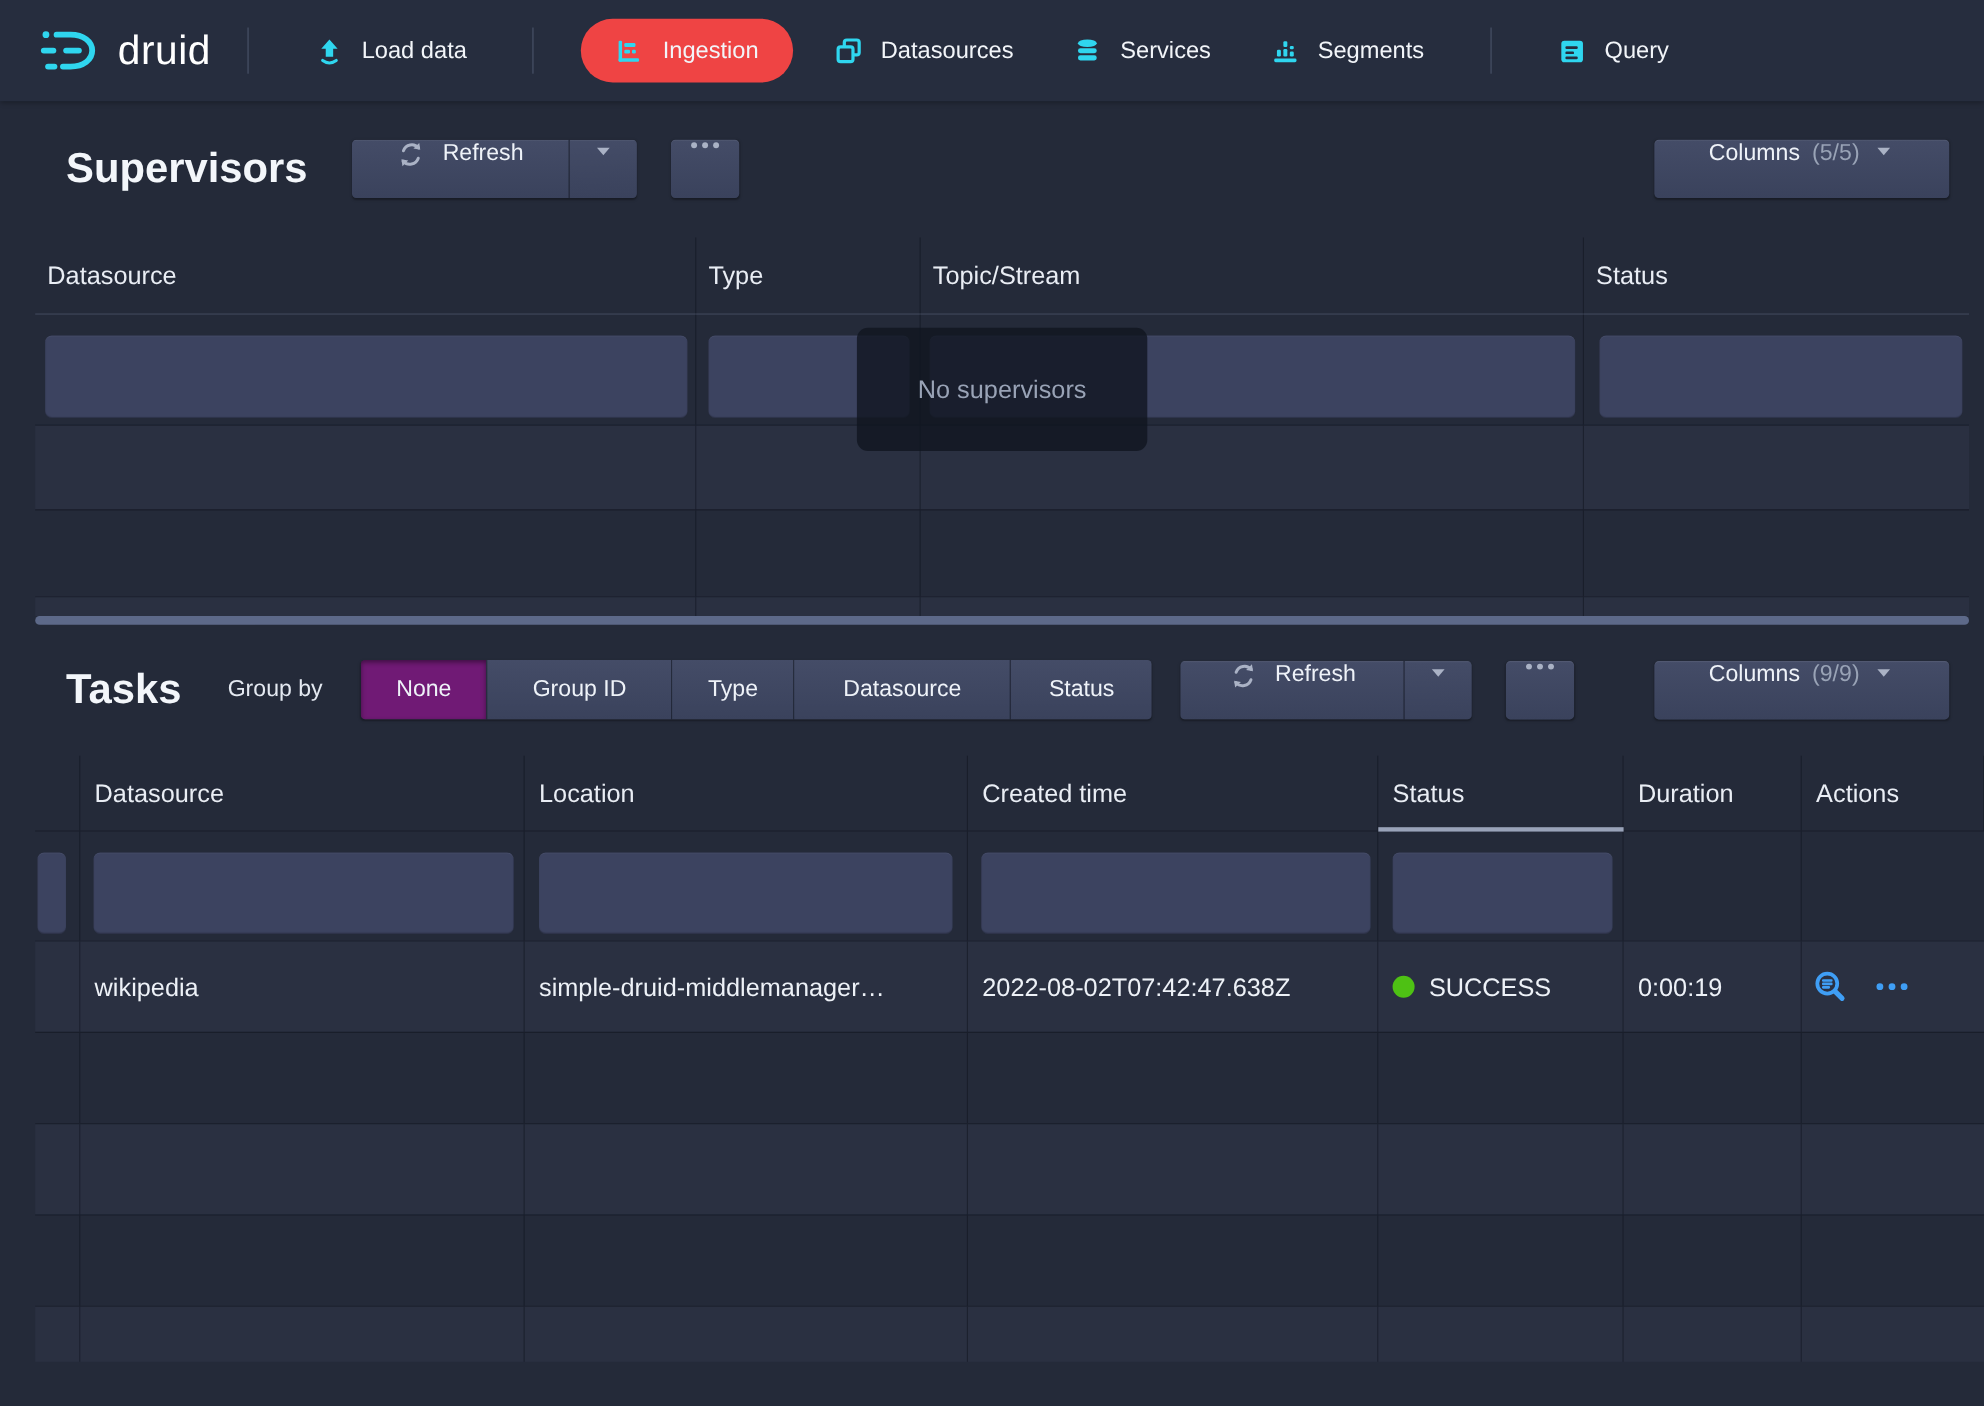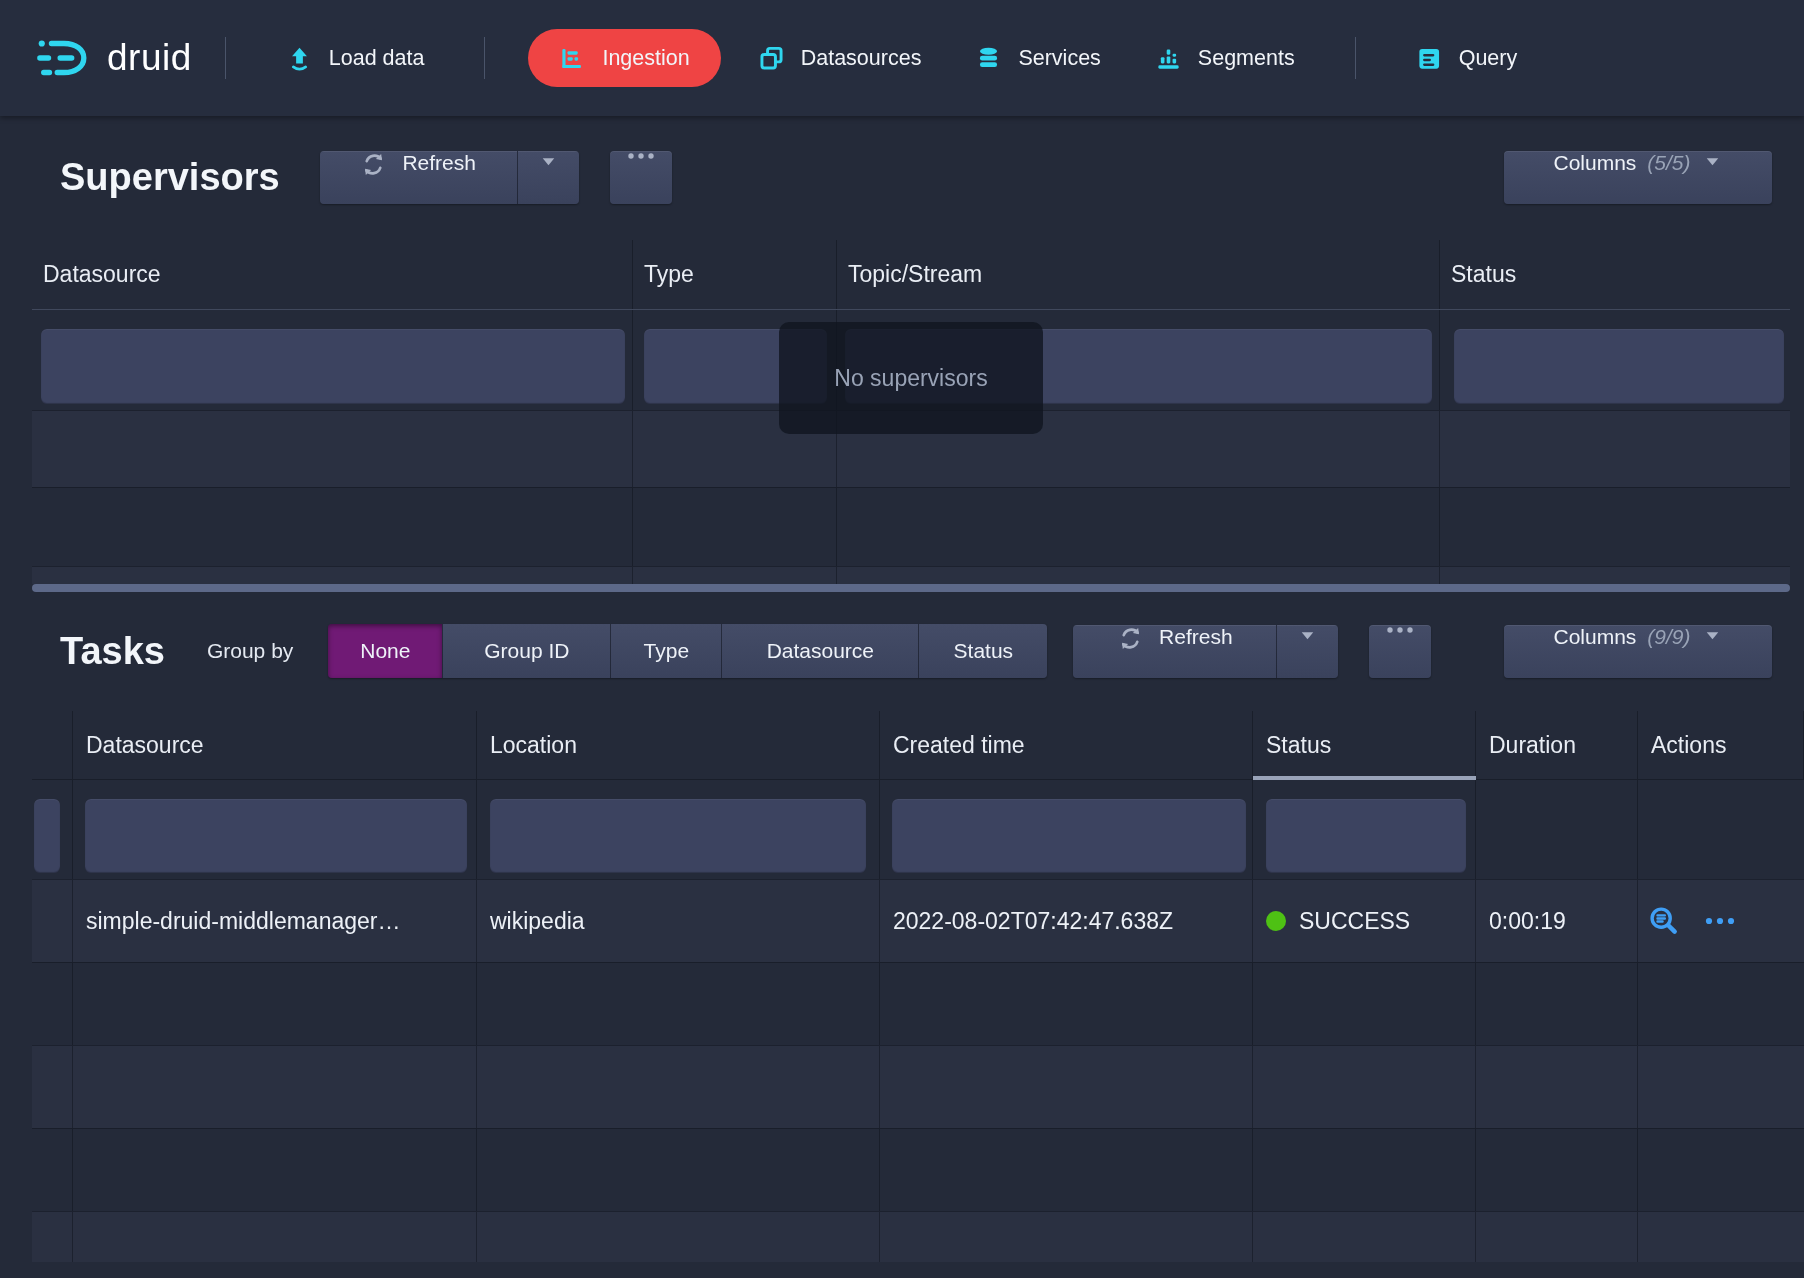--- a/index.html
+++ b/index.html
@@ -5,21 +5,21 @@
   * { margin:0; padding:0; box-sizing:border-box; }
   html,body { width:1804px; height:1278px; overflow:hidden; }
   body {
     background:#242a39;
     font-family:"Liberation Sans","DejaVu Sans",sans-serif;
     color:#edf1f7;
     -webkit-font-smoothing:antialiased;
   }
   
   .navbar {
-    height:116px; background:#262d3e; display:flex; align-items:center;
+    height:92px; background:#262d3e; display:flex; align-items:center;
     padding-left:35px; box-shadow:0 2px 5px rgba(0,0,0,.35); position:relative; z-index:20;
   }
   .brand { display:flex; align-items:center; cursor:pointer; }
   .brand-text { font-size:37px; color:#ffffff; margin-left:14px; letter-spacing:.5px; font-weight:400; }
   .nav-divider { width:1px; height:42px; background:rgba(120,132,160,.45); margin:0 33px; }
   .nav-item {
     display:flex; align-items:center; gap:16px; padding:0 27px; height:102px;
     font-size:21.5px; color:#f2f5f9; cursor:pointer; white-space:nowrap;
   }
   .nav-item.pill {
@@ -43,21 +43,21 @@
     box-shadow:0 1px 2px rgba(0,0,0,.35), inset 0 1px 0 rgba(255,255,255,.07);
     font-size:21px; color:#eef2f8; cursor:pointer; user-select:none;
   }
   .btn-group { display:flex; border-radius:4px; overflow:hidden;
     box-shadow:0 1px 2px rgba(0,0,0,.35); }
   .btn-group .btn { border-radius:0; box-shadow:inset 0 1px 0 rgba(255,255,255,.07); }
   .refresh-main { width:197px; gap:15px; }
   .caret-part { width:62px; border-left:1px solid rgba(14,18,28,.55); }
   .more-btn { width:62px; margin-left:31px; }
   .columns-btn { width:268px; gap:11px; }
-  .muted { color:#99a3b6;font-style:italic; }
+  .muted { color:#99a3b6; }
   
   .segmented { display:flex; border-radius:4px; overflow:hidden; box-shadow:0 1px 2px rgba(0,0,0,.35); }
   .seg {
     height:54px; display:flex; align-items:center; justify-content:center;
     background:linear-gradient(180deg,#444c67,#3a425c); font-size:21px; color:#eef2f8; cursor:pointer;
   }
   .seg + .seg { border-left:1px solid rgba(14,18,28,.55); }
   .seg.active { background:#701a75; box-shadow:inset 0 2px 5px rgba(0,0,0,.45); }
   .seg-none{width:114px;} .seg-groupid{width:168px;} .seg-type{width:111px;}
   .seg-datasource{width:197px;} .seg-status{width:129px;}
@@ -361,22 +361,22 @@
           </div>
         <div class="cell">
             <input class="filter-input t-fi-status" style="">
           </div>
         <div class="cell"></div>
         <div class="cell"></div>
       </div>
 
       <div class="grid-row t-grid t-row row-light row-div data-row">
         <div class="cell"></div>
+        <div class="cell">wikipedia</div>
         <div class="cell">simple-druid-middlemanager…</div>
-        <div class="cell">wikipedia</div>
         <div class="cell">2022-08-02T07:42:47.638Z</div>
         <div class="cell">
           <span class="status-dot"></span>
           <span>SUCCESS</span>
         </div>
         <div class="cell">0:00:19</div>
         <div class="cell actions-cell">
           <span class="icon-btn">
             <svg width="34" height="34" viewBox="0 0 24 24">
               <circle cx="10" cy="10" r="6.4" stroke="#3f9ef5" stroke-width="2.4" fill="none"></circle>

